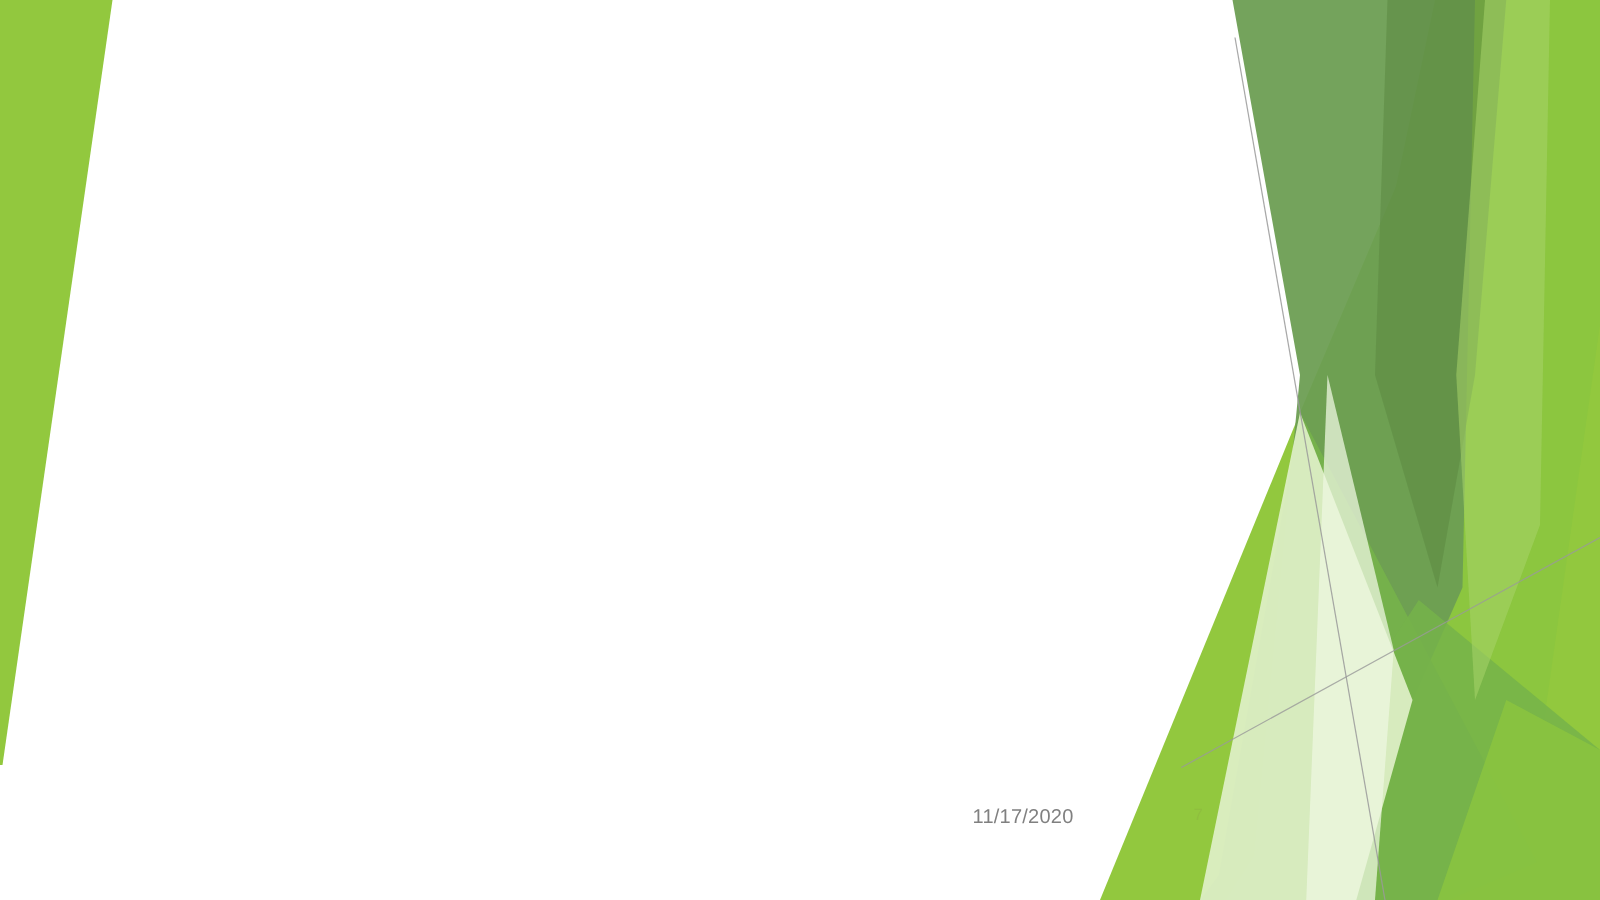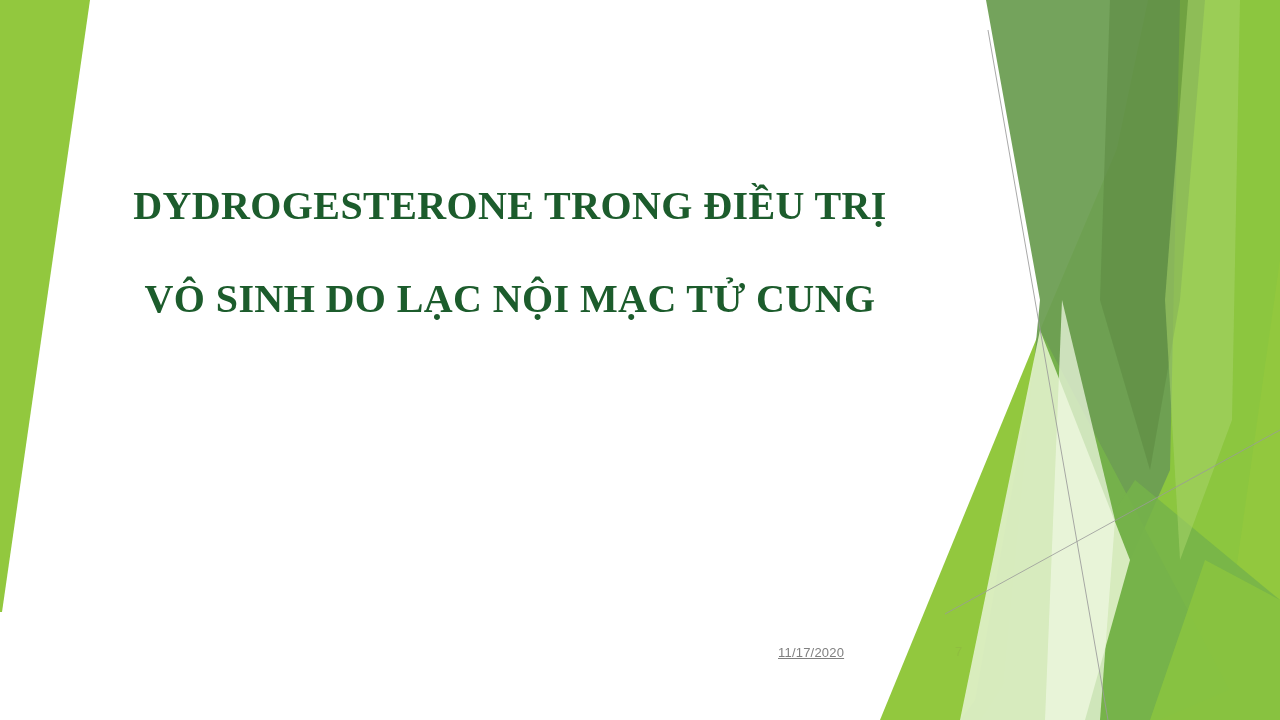--- a/index.html
+++ b/index.html
@@ -46,23 +46,22 @@
     font-size: 40px;
     letter-spacing: 0.4px;
     line-height: 1.05;
     white-space: nowrap;
   }
   .title-line.first { margin-bottom: 51px; }
   .footer-date {
     position: absolute;
     left: 778px;
     top: 645px;
-    font-size: 13px;
+    font-size: 16px;
     letter-spacing: 0.2px;
-    text-decoration: underline;
   }
   .footer-pagenum {
     position: absolute;
     left: 955px;
     top: 644px;
     font-size: 13px;
     font-weight: 500;
   }
 </style>
 </head>
@@ -96,23 +95,19 @@
 
     <polygon points="1205,560 1280,600 1280,720 1150,720" fill="#8cc63f" opacity="0.8"></polygon>
 
     <line x1="988" y1="30" x2="1108" y2="720" stroke="#9a9a9a" stroke-width="1" opacity="0.85"></line>
 
     <line x1="945" y1="614" x2="1280" y2="430" stroke="#9a9a9a" stroke-width="1" opacity="0.8"></line>
   </svg>
 
   <div id="content">
 
-    <div class="title-block">
-      <div class="title-line first" style="color:#1c5c2c">DYDROGESTERONE TRONG ĐIỀU TRỊ</div>
-      <div class="title-line" style="color:#1c5c2c">VÔ SINH DO LẠC NỘI MẠC TỬ CUNG</div>
-    </div>
 
     <div class="footer-date" style="color:#808080">11/17/2020</div>
 
     <div class="footer-pagenum" style="color:#8fbe3f">7</div>
 
   </div>
 </div>
 
 </body></html>

